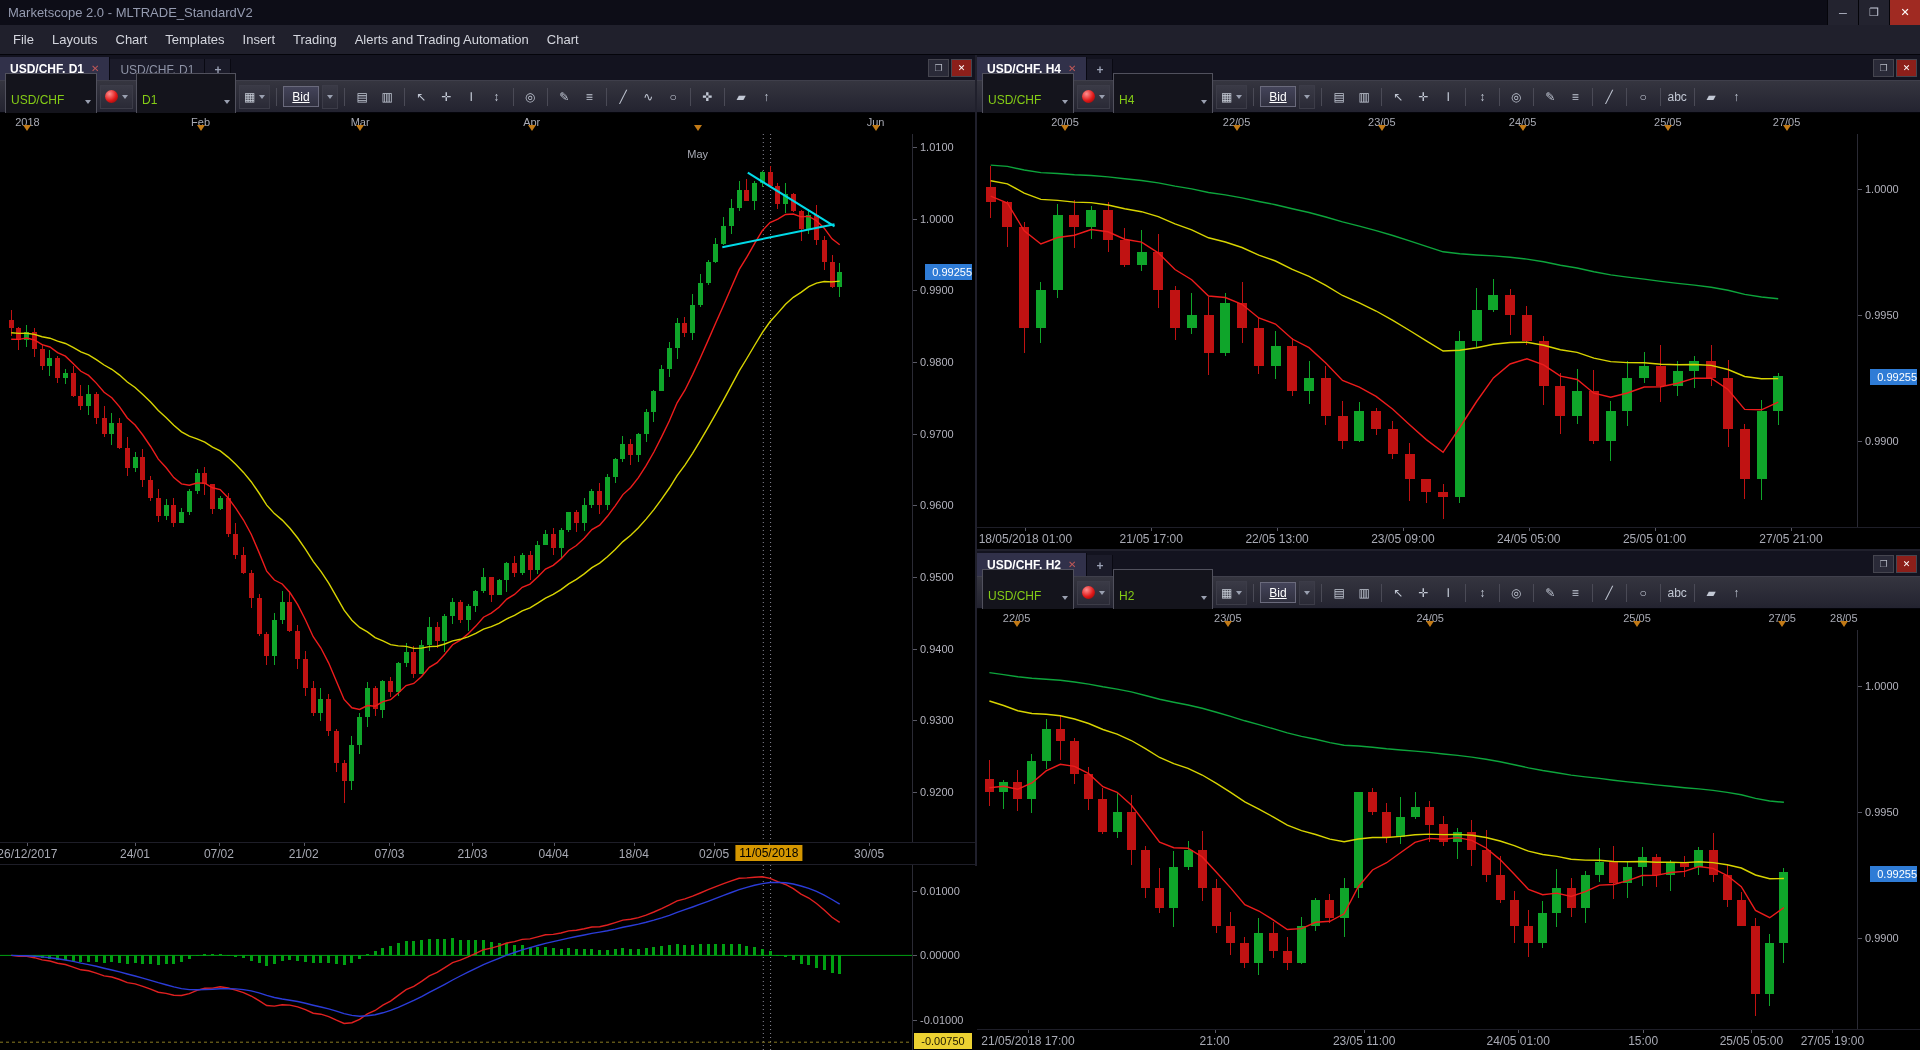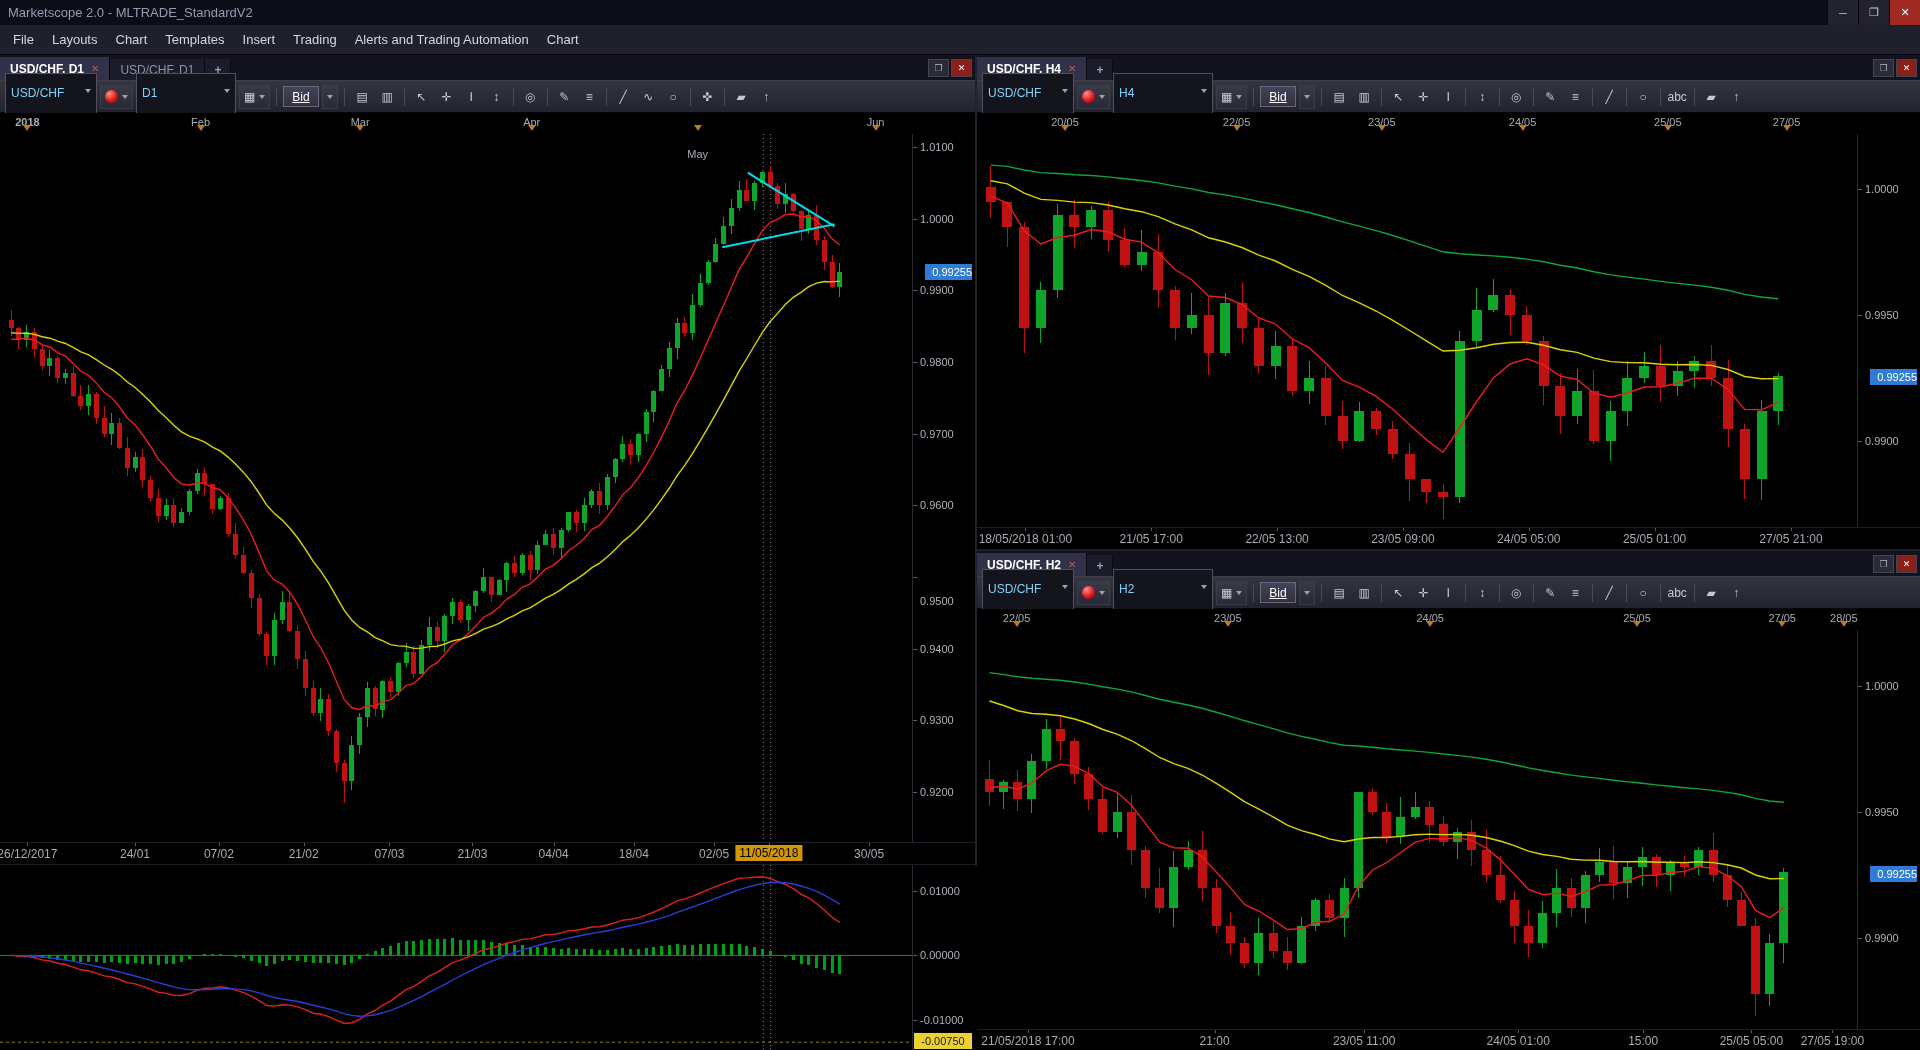--- a/index.html
+++ b/index.html
@@ -28,21 +28,21 @@
   .tab{display:flex;align-items:center;gap:7px;padding:0 10px;font-size:12px;color:#8e93a6;background:#1b1b29;border-right:1px solid #090912;margin-top:4px;cursor:default;white-space:nowrap;}
   .tab.active{background:#31314a;color:#fff;font-weight:bold;margin-top:2px;}
   .tab.plus{padding:0 9px;color:#9aa0b4;font-weight:bold;}
   .tabx{color:#c05858;font-size:10px;font-weight:normal;}
   .panelbtns{margin-left:auto;display:flex;align-items:center;gap:2px;padding-right:3px;}
   .pbtn{width:19px;height:16px;display:flex;align-items:center;justify-content:center;font-size:9px;color:#b8bcc8;background:#2a2a38;border:1px solid #45454f;}
   .pbtn.close{background:#8c1f1a;color:#fff;}
 
   
   .toolbar{height:31px;background:linear-gradient(#35353f,#232330);border-top:1px solid #3f3f4b;border-bottom:1px solid #04040a;display:flex;align-items:center;padding:0 5px;gap:3px;flex:none;}
-  .dd{height:21px;background:#14141c;border:1px solid #51515d;color:#7dd3fc;font-size:12px;display:flex;align-items:flex-start;justify-content:space-between;padding:12px 5px;gap:6px;}
+  .dd{height:21px;background:#14141c;border:1px solid #51515d;color:#84cc16;font-size:12px;display:flex;align-items:flex-end;justify-content:space-between;padding:12px 5px;gap:6px;}
   .dd.symbol{width:80px;}
   .dd.period{width:88px;}
   .caret{width:0;height:0;border:3px solid transparent;border-top:4px solid #9aa0b0;display:inline-block;margin-top:3px;}
   .ddbtn{display:flex;align-items:center;gap:4px;height:22px;padding:0 4px;border:1px solid #3c3c48;background:linear-gradient(#3a3a46,#2a2a36);}
   .orb{width:13px;height:13px;border-radius:50%;background:radial-gradient(circle at 35% 30%,#ff9090,#e01818 55%,#6f0505);}
   .glyph{font-size:12px;color:#c8ced8;line-height:1;}
   .bid{height:21px;padding:0 8px;background:linear-gradient(#44445a,#30303f);border:1px solid #6a6a7c;color:#fff;font-size:12px;text-decoration:underline;font-family:"Liberation Sans",sans-serif;}
   .sep{width:1px;height:18px;background:#4a4a56;margin:0 3px;flex:none;}
   .tools{display:flex;align-items:center;gap:2px;}
   .tbtn{min-width:21px;height:21px;display:flex;align-items:center;justify-content:center;color:#c2c8d4;font-size:12px;border:1px solid transparent;cursor:default;}
@@ -151,21 +151,21 @@
             <div class="tbtn">○</div>
             <div class="sep"></div>
             <div class="tbtn">✜</div>
             <div class="sep"></div>
             <div class="tbtn">▰</div>
             <div class="tbtn">↑</div>
           </div>
       </div>
       <div class="chartzone">
         <div class="topaxis">
-            <div class="taxlabel" style="left: 27.4px; font-weight: bold;">2018</div>
+            <div class="taxlabel" style="left: 27.4px;">2018</div>
             <div class="taxmark" style="left: 27.4px;"></div>
             <div class="taxlabel" style="left: 200.6px;">Feb</div>
             <div class="taxmark" style="left: 200.6px;"></div>
             <div class="taxlabel" style="left: 360.2px;">Mar</div>
             <div class="taxmark" style="left: 360.2px;"></div>
             <div class="taxlabel" style="left: 531.7px;">Apr</div>
             <div class="taxmark" style="left: 531.7px;"></div>
             <div class="taxlabel" style="left: 697.7px; margin-top: 32px;">May</div>
             <div class="taxmark" style="left: 697.7px;"></div>
             <div class="taxlabel" style="left: 875.5px;">Jun</div>
@@ -407,21 +407,21 @@
               <div class="ylabel" style="top: 84.6px;">1.0000</div>
               <div class="ytick" style="top: 156.2px;"></div>
               <div class="ylabel" style="top: 156.2px;">0.9900</div>
               <div class="ytick" style="top: 227.9px;"></div>
               <div class="ylabel" style="top: 227.9px;">0.9800</div>
               <div class="ytick" style="top: 299.5px;"></div>
               <div class="ylabel" style="top: 299.5px;">0.9700</div>
               <div class="ytick" style="top: 371.2px;"></div>
               <div class="ylabel" style="top: 371.2px;">0.9600</div>
               <div class="ytick" style="top: 442.9px;"></div>
-              <div class="ylabel" style="top: 442.9px; margin-top: 24px;">0.9500</div>
+              <div class="ylabel" style="top: 442.9px;">0.9500</div>
               <div class="ytick" style="top: 514.5px;"></div>
               <div class="ylabel" style="top: 514.5px;">0.9400</div>
               <div class="ytick" style="top: 586.2px;"></div>
               <div class="ylabel" style="top: 586.2px;">0.9300</div>
               <div class="ytick" style="top: 657.8px;"></div>
               <div class="ylabel" style="top: 657.8px;">0.9200</div>
               <div class="pricetag" style="top: 137.9px;">0.99255</div>
             </div>
         </div>
         <div class="xaxis">

